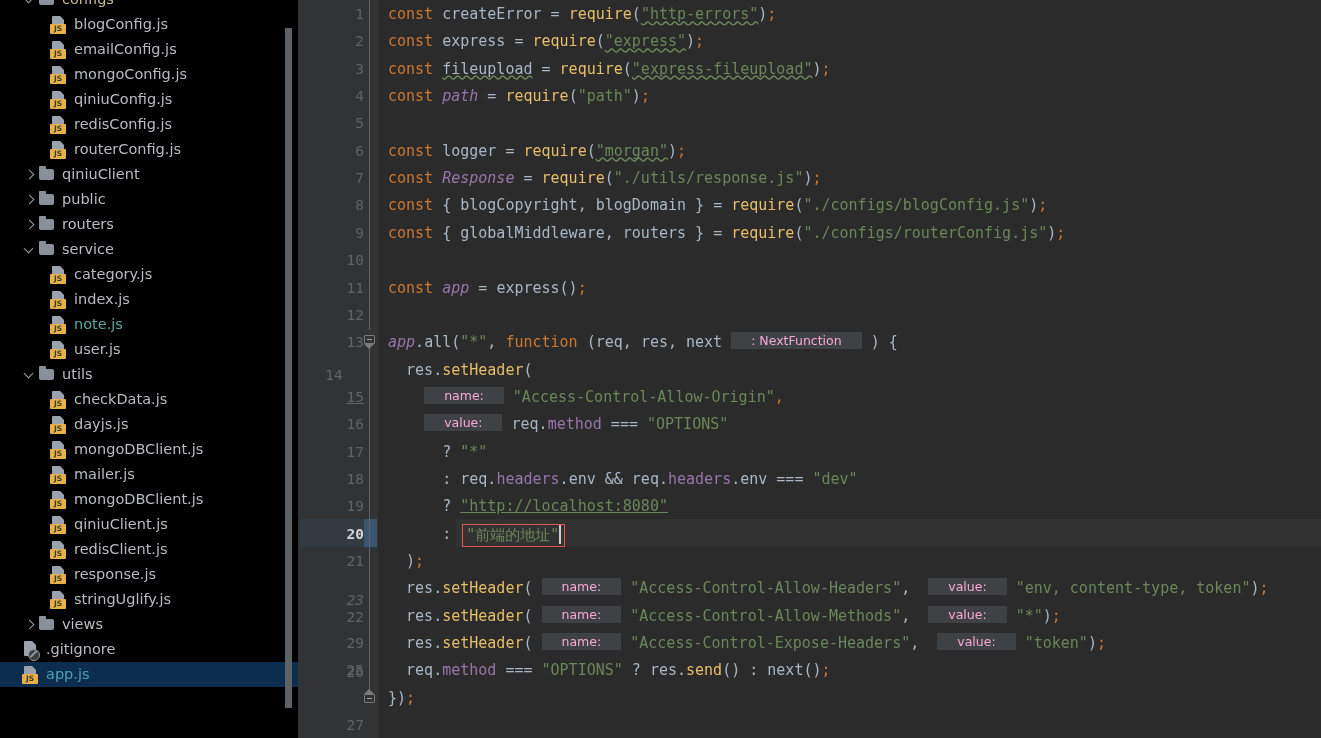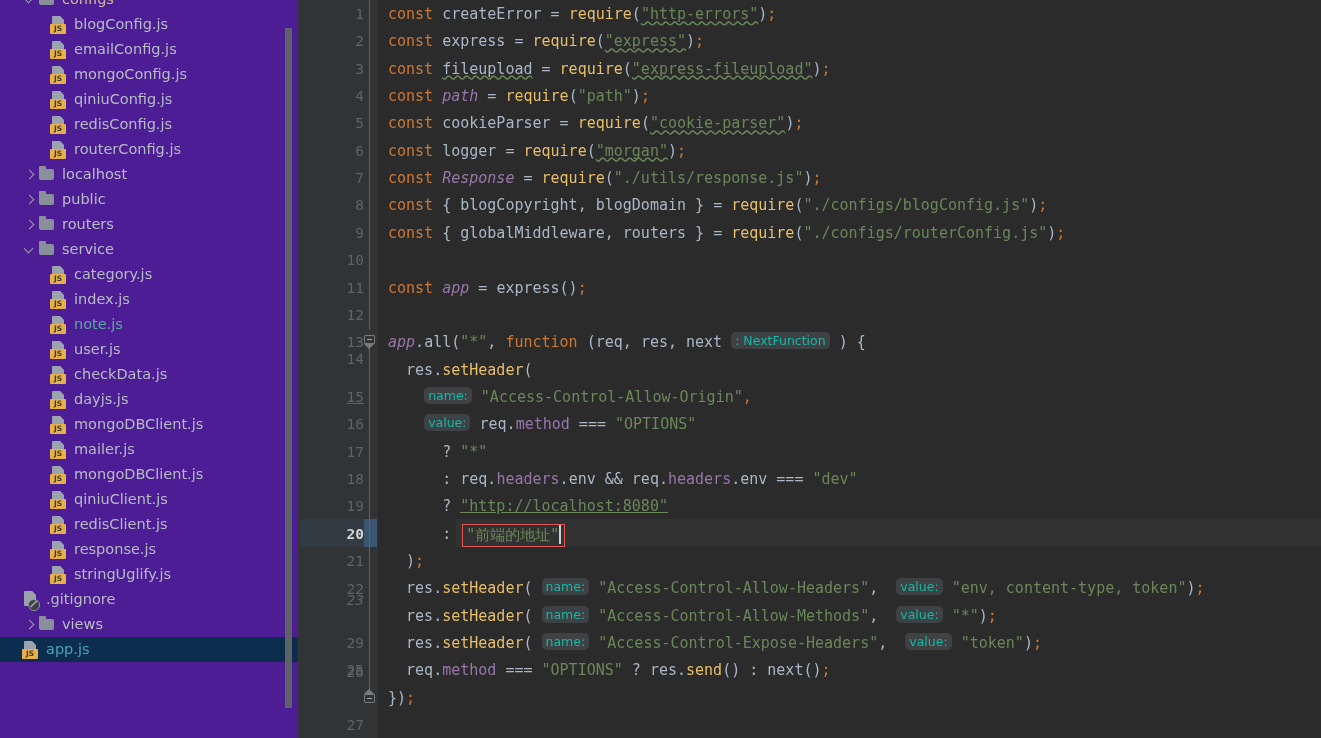--- a/index.html
+++ b/index.html
@@ -16,21 +16,21 @@
     width: 1321px; height: 738px;
     display: flex;
     background: #2f3234;
   }
 
   
   #sidebar {
     position: relative;
     width: 300px;
     height: 738px;
-    background: #4c1d95;
+    background: #000000;
     overflow: hidden;
     flex: 0 0 300px;
   }
   #tree {
     position: absolute;
     top: -13px;
     left: 0;
     width: 300px;
   }
   .row {
@@ -252,25 +252,25 @@
   .str   { color: #6a8759; }
   .punc  { color: #a9b7c6; }
   .semi  { color: #cc7832; }
   .italicpurple { color: #9876aa; font-style: italic; }
   .prop  { color: #9876aa; }
   .spell { text-decoration: underline wavy #6a8759; text-decoration-skip-ink: none; }
   .urlstr { color: #6a8759; text-decoration: underline; text-decoration-color:#6a8759; }
   .hint {
     display: inline-block;
     background: #3f4244;
-    color: #14b8a6;
+    color: #f9a8d4;
     font-size: 12.5px;
     font-family: "DejaVu Sans", sans-serif;
-    padding: 1px 4px;
-    border-radius: 5px;
+    padding: 1px 20px;
+    border-radius: 0;
     vertical-align: 2px;
     line-height: 15px;
   }
   .errbox {
     display: inline-block;
     border: 1.6px solid #e05555;
     padding: 0px 3px;
     margin: 0 0 0 2px;
     line-height: 21px;
     vertical-align: -1px;
@@ -349,21 +349,21 @@
         </div>
         <div class="row">
           <span class="indent" style="width: 50px;"></span>
           <span class="js-icon"></span>
           <span class="label ">routerConfig.js</span>
         </div>
         <div class="row">
           <span class="indent" style="width: 22px;"></span>
           <span class="twisty has-arrow"></span>
           <span class="folder-icon"></span>
-          <span class="label folder">localhost</span>
+          <span class="label folder">qiniuClient</span>
         </div>
         <div class="row">
           <span class="indent" style="width: 22px;"></span>
           <span class="twisty has-arrow"></span>
           <span class="folder-icon"></span>
           <span class="label folder">public</span>
         </div>
         <div class="row">
           <span class="indent" style="width: 22px;"></span>
           <span class="twisty has-arrow"></span>
@@ -390,20 +390,26 @@
           <span class="indent" style="width: 50px;"></span>
           <span class="js-icon"></span>
           <span class="label modified">note.js</span>
         </div>
         <div class="row">
           <span class="indent" style="width: 50px;"></span>
           <span class="js-icon"></span>
           <span class="label ">user.js</span>
         </div>
         <div class="row">
+          <span class="indent" style="width: 22px;"></span>
+          <span class="twisty has-arrow open"></span>
+          <span class="folder-icon"></span>
+          <span class="label folder">utils</span>
+        </div>
+        <div class="row">
           <span class="indent" style="width: 50px;"></span>
           <span class="js-icon"></span>
           <span class="label ">checkData.js</span>
         </div>
         <div class="row">
           <span class="indent" style="width: 50px;"></span>
           <span class="js-icon"></span>
           <span class="label ">dayjs.js</span>
         </div>
         <div class="row">
@@ -433,33 +439,33 @@
         </div>
         <div class="row">
           <span class="indent" style="width: 50px;"></span>
           <span class="js-icon"></span>
           <span class="label ">response.js</span>
         </div>
         <div class="row">
           <span class="indent" style="width: 50px;"></span>
           <span class="js-icon"></span>
           <span class="label ">stringUglify.js</span>
+        </div>
+        <div class="row">
+          <span class="indent" style="width: 22px;"></span>
+          <span class="twisty has-arrow"></span>
+          <span class="folder-icon"></span>
+          <span class="label folder">views</span>
         </div>
         <div class="row">
           <span class="indent" style="width: 22px;"></span>
           <span class="git-icon">
             <span class="git-slash"></span>
           </span>
           <span class="label ">.gitignore</span>
-        </div>
-        <div class="row">
-          <span class="indent" style="width: 22px;"></span>
-          <span class="twisty has-arrow"></span>
-          <span class="folder-icon"></span>
-          <span class="label folder">views</span>
         </div>
         <div class="row selected">
           <span class="indent" style="width: 22px;"></span>
           <span class="js-icon"></span>
           <span class="label sel">app.js</span>
         </div>
       </div>
     <div id="sidebar-scrollbar"></div>
     <div id="sidebar-divider"></div>
   </div>
@@ -472,51 +478,50 @@
         <div class="lnum" style="top: 82.05px;">4</div>
         <div class="lnum" style="top: 109.4px;">5</div>
         <div class="lnum" style="top: 136.75px;">6</div>
         <div class="lnum" style="top: 164.1px;">7</div>
         <div class="lnum" style="top: 191.45px;">8</div>
         <div class="lnum" style="top: 218.8px;">9</div>
         <div class="lnum" style="top: 246.15px;">10</div>
         <div class="lnum" style="top: 273.5px;">11</div>
         <div class="lnum" style="top: 300.85px;">12</div>
         <div class="lnum" style="top: 328.2px;">13</div>
-        <div class="lnum" style="top: 345px;">14</div>
+        <div class="lnum" style="top: 361px; text-align: center;">14</div>
         <div class="lnum" style="top: 382.9px; text-decoration: underline;">15</div>
         <div class="lnum" style="top: 410.25px;">16</div>
         <div class="lnum" style="top: 437.6px;">17</div>
         <div class="lnum" style="top: 464.95px;">18</div>
         <div class="lnum" style="top: 492.3px;">19</div>
         <div class="activeline-gutter" style="top: 518.65px;"></div>
         <div class="caret-mark" style="top: 518.65px; left: 64px;"></div>
         <div class="lnum active" style="top: 519.65px;">20</div>
         <div class="lnum" style="top: 547px;">21</div>
-        <div class="lnum" style="top: 575px;">22</div>
+        <div class="lnum" style="top: 603px;">22</div>
         <div class="lnum" style="top: 586px; font-style: italic;">23</div>
         <div class="lnum" style="top: 629.05px;">29</div>
         <div class="lnum" style="top: 656.4px;">25</div>
         <div class="lnum" style="top: 658px;">26</div>
         <div class="lnum" style="top: 711.1px;">27</div>
         <div class="fold-stem" style="top: 346.2px; height: 347.55px;"></div>
         <div class="fold-stem" style="top: 0px; height: 330.2px;"></div>
         <div class="fold-minus" style="left: 64px; top: 335.2px;"></div>
         <div class="fold-tri" style="left: 64px; top: 344.2px; border-top: 5px solid rgb(120, 123, 126);"></div>
         <div class="fold-tri" style="left: 64px; top: 688.75px; border-bottom: 5px solid rgb(120, 123, 126);"></div>
         <div class="fold-minus" style="left: 64px; top: 693.75px;"></div>
       </div>
     <div id="gutter-line"></div>
     <div id="code-area">
         <div class="activeline-code" style="top: 518.65px;"></div>
         <div class="cline" style="top: 0px;"><span class="kw">const</span> <span class="id">createError</span> <span class="punc">=</span> <span class="fn">require</span><span class="punc">(</span><span class="str spell">"http-errors"</span><span class="punc">)</span><span class="semi">;</span></div>
         <div class="cline" style="top: 27.35px;"><span class="kw">const</span> <span class="id">express</span> <span class="punc">=</span> <span class="fn">require</span><span class="punc">(</span><span class="str spell">"express"</span><span class="punc">)</span><span class="semi">;</span></div>
         <div class="cline" style="top: 54.7px;"><span class="kw">const</span> <span class="id spell">fileupload</span> <span class="punc">=</span> <span class="fn">require</span><span class="punc">(</span><span class="str spell">"express-fileupload"</span><span class="punc">)</span><span class="semi">;</span></div>
         <div class="cline" style="top: 82.05px;"><span class="kw">const</span> <span class="italicpurple">path</span> <span class="punc">=</span> <span class="fn">require</span><span class="punc">(</span><span class="str">"path"</span><span class="punc">)</span><span class="semi">;</span></div>
-        <div class="cline" style="top: 109.4px;"><span class="kw">const</span> <span class="id">cookieParser</span> <span class="punc">=</span> <span class="fn">require</span><span class="punc">(</span><span class="str spell">"cookie-parser"</span><span class="punc">)</span><span class="semi">;</span></div>
         <div class="cline" style="top: 136.75px;"><span class="kw">const</span> <span class="id">logger</span> <span class="punc">=</span> <span class="fn">require</span><span class="punc">(</span><span class="str spell">"morgan"</span><span class="punc">)</span><span class="semi">;</span></div>
         <div class="cline" style="top: 164.1px;"><span class="kw">const</span> <span class="italicpurple">Response</span> <span class="punc">=</span> <span class="fn">require</span><span class="punc">(</span><span class="str">"./utils/response.js"</span><span class="punc">)</span><span class="semi">;</span></div>
         <div class="cline" style="top: 191.45px;"><span class="kw">const</span> <span class="punc">{</span> <span class="id">blogCopyright</span><span class="punc">,</span> <span class="id">blogDomain</span> <span class="punc">}</span> <span class="punc">=</span> <span class="fn">require</span><span class="punc">(</span><span class="str">"./configs/blogConfig.js"</span><span class="punc">)</span><span class="semi">;</span></div>
         <div class="cline" style="top: 218.8px;"><span class="kw">const</span> <span class="punc">{</span> <span class="id">globalMiddleware</span><span class="punc">,</span> <span class="id">routers</span> <span class="punc">}</span> <span class="punc">=</span> <span class="fn">require</span><span class="punc">(</span><span class="str">"./configs/routerConfig.js"</span><span class="punc">)</span><span class="semi">;</span></div>
         <div class="cline" style="top: 246.15px;"></div>
         <div class="cline" style="top: 273.5px;"><span class="kw">const</span> <span class="italicpurple">app</span> <span class="punc">=</span> <span class="id">express</span><span class="punc">()</span><span class="semi">;</span></div>
         <div class="cline" style="top: 300.85px;"></div>
         <div class="cline" style="top: 328.2px;"><span class="italicpurple">app</span><span class="punc">.</span><span class="id">all</span><span class="punc">(</span><span class="str">"*"</span><span class="punc">,</span> <span class="kw">function</span> <span class="punc">(</span><span class="id">req</span><span class="punc">,</span> <span class="id">res</span><span class="punc">,</span> <span class="id">next</span> <span class="hint">: NextFunction</span> <span class="punc">)</span> <span class="punc">{</span></div>
         <div class="cline" style="top: 355.55px;">&nbsp;&nbsp;<span class="id">res</span><span class="punc">.</span><span class="fn">setHeader</span><span class="punc">(</span></div>
         <div class="cline" style="top: 382.9px;">&nbsp;&nbsp;&nbsp;&nbsp;<span class="hint">name:</span> <span class="str">"Access-Control-Allow-Origin"</span><span class="semi">,</span></div>

